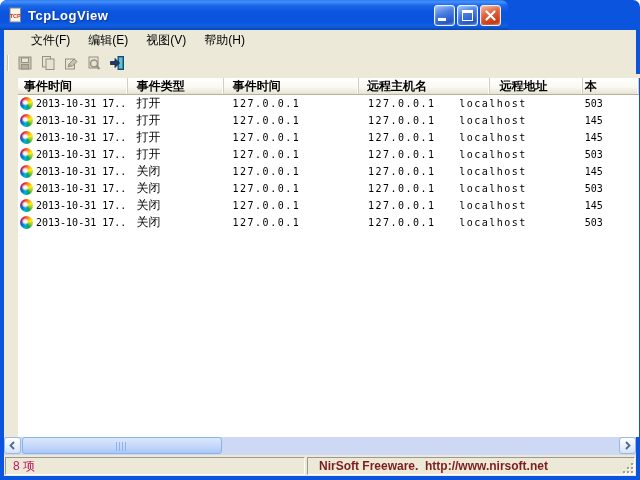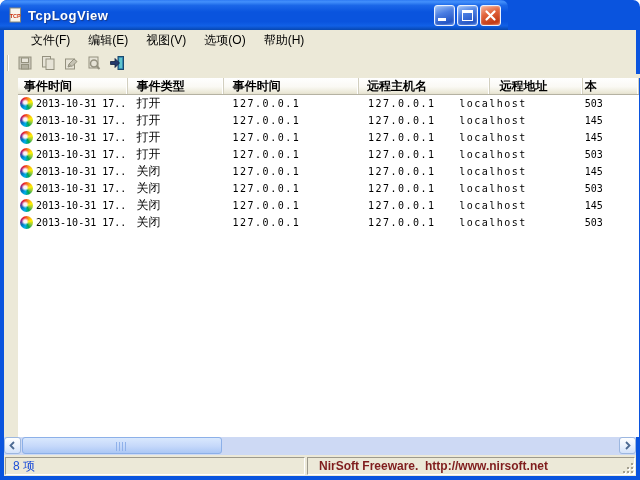--- a/index.html
+++ b/index.html
@@ -65,21 +65,21 @@
   .sb-btn.left{left:0;}
   .sb-btn.right{right:0;}
   .sb-thumb{position:absolute;left:18px;top:0;width:200px;height:17px;border:1px solid #8cb0e8;border-radius:3px;
     background:linear-gradient(180deg,#d9e8fd 0%,#c5d8fa 55%,#abc7f5 100%);}
   .sb-grip{position:absolute;left:50%;top:4px;width:11px;height:9px;margin-left:-6px;
     background:repeating-linear-gradient(90deg,#8fb1ea 0 1px,rgba(0,0,0,0) 1px 3px);}
 
   
   .statusbar{position:absolute;left:0;top:426px;width:632px;height:20px;background:#ece9d8;}
   .pane{position:absolute;top:1px;height:18px;border:1px solid;border-color:#9d9a8d #ffffff #ffffff #9d9a8d;
-    font-size:12px;line-height:16px;color:#1d4ed8;overflow:hidden;white-space:pre;}
+    font-size:12px;line-height:16px;color:#be185d;overflow:hidden;white-space:pre;}
   .pane.p-left{left:1px;width:300px;padding-left:7px;}
   .pane.p-right{left:303px;right:1px;padding-left:11px;font-weight:bold;color:#7f1d1d;}
   .resize-grip{position:absolute;right:1px;bottom:2px;width:13px;height:13px;}
 </style>
 </head>
 <body>
 
 <div class="window">
 
   <div class="titlebar">
@@ -104,21 +104,20 @@
       </span>
     </span>
   </div>
 
   <div class="client">
 
     <div class="menubar">
       <span class="menu-item">文件(F)</span>
       <span class="menu-item">编辑(E)</span>
       <span class="menu-item">视图(V)</span>
-      <span class="menu-item">选项(O)</span>
       <span class="menu-item">帮助(H)</span>
     </div>
 
     <div class="toolbar">
       <span class="tb-sep"></span>
       <span class="tool">
         <svg width="16" height="16" viewBox="0 0 16 16">
           <rect x="2" y="2" width="12" height="12" fill="#c9c6b9" stroke="#94917f"></rect>
           <rect x="4.5" y="3" width="7" height="4.5" fill="#e9e6db" stroke="#94917f"></rect>
           <rect x="4.5" y="9.5" width="7" height="4.5" fill="#b2af9f" stroke="#94917f"></rect>

